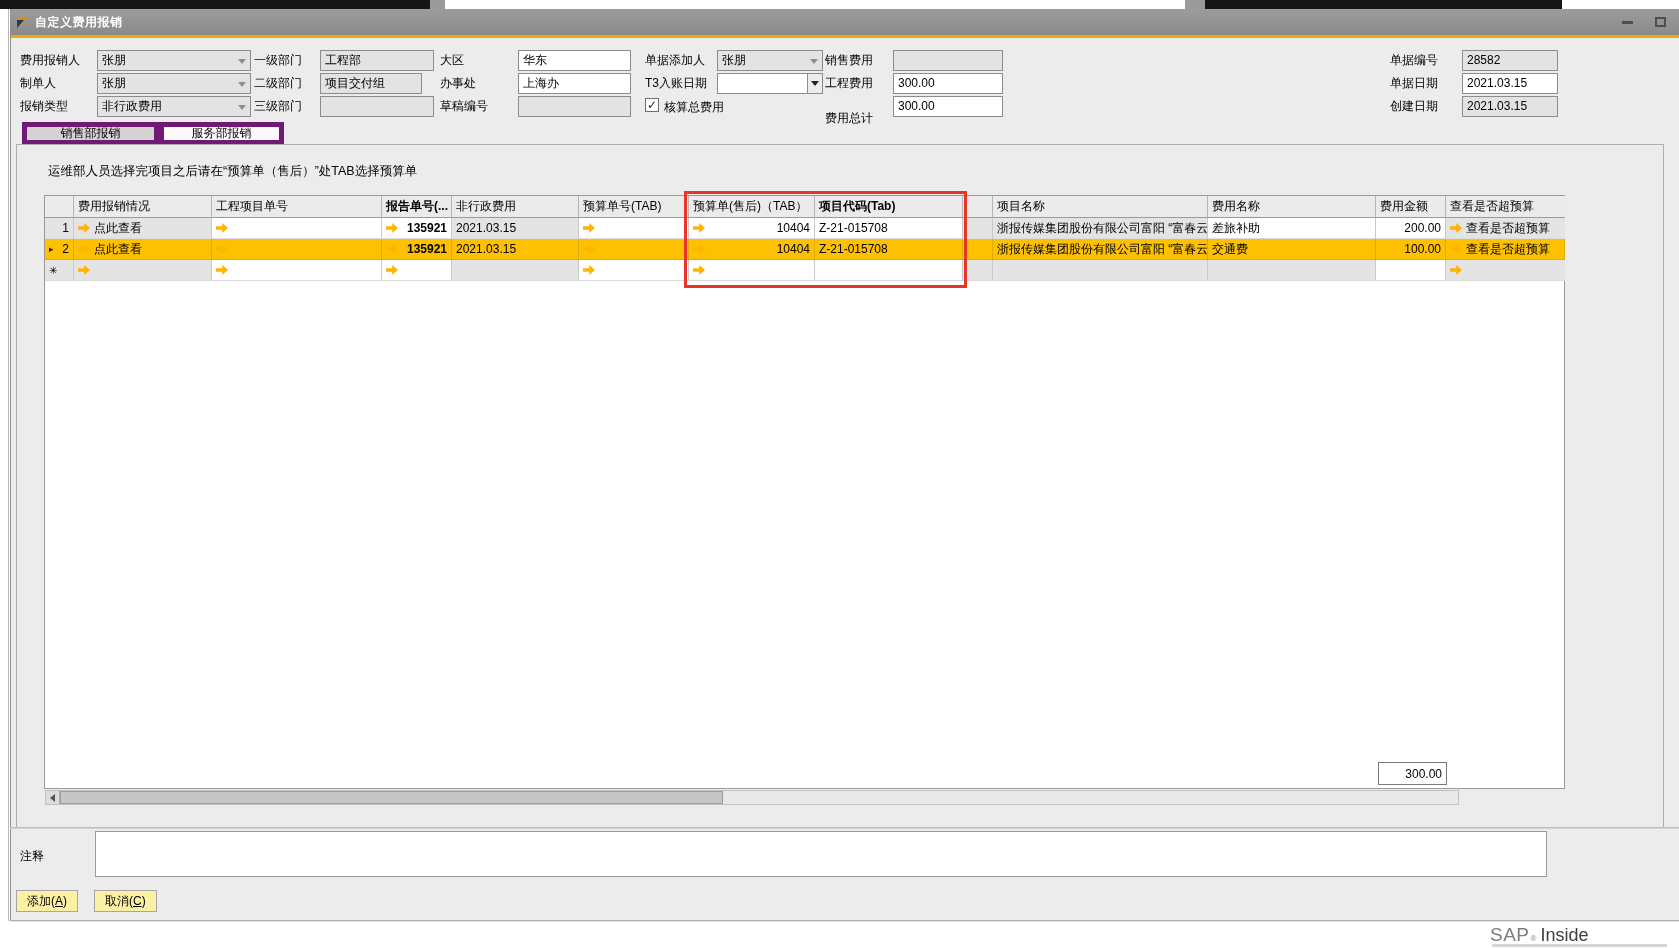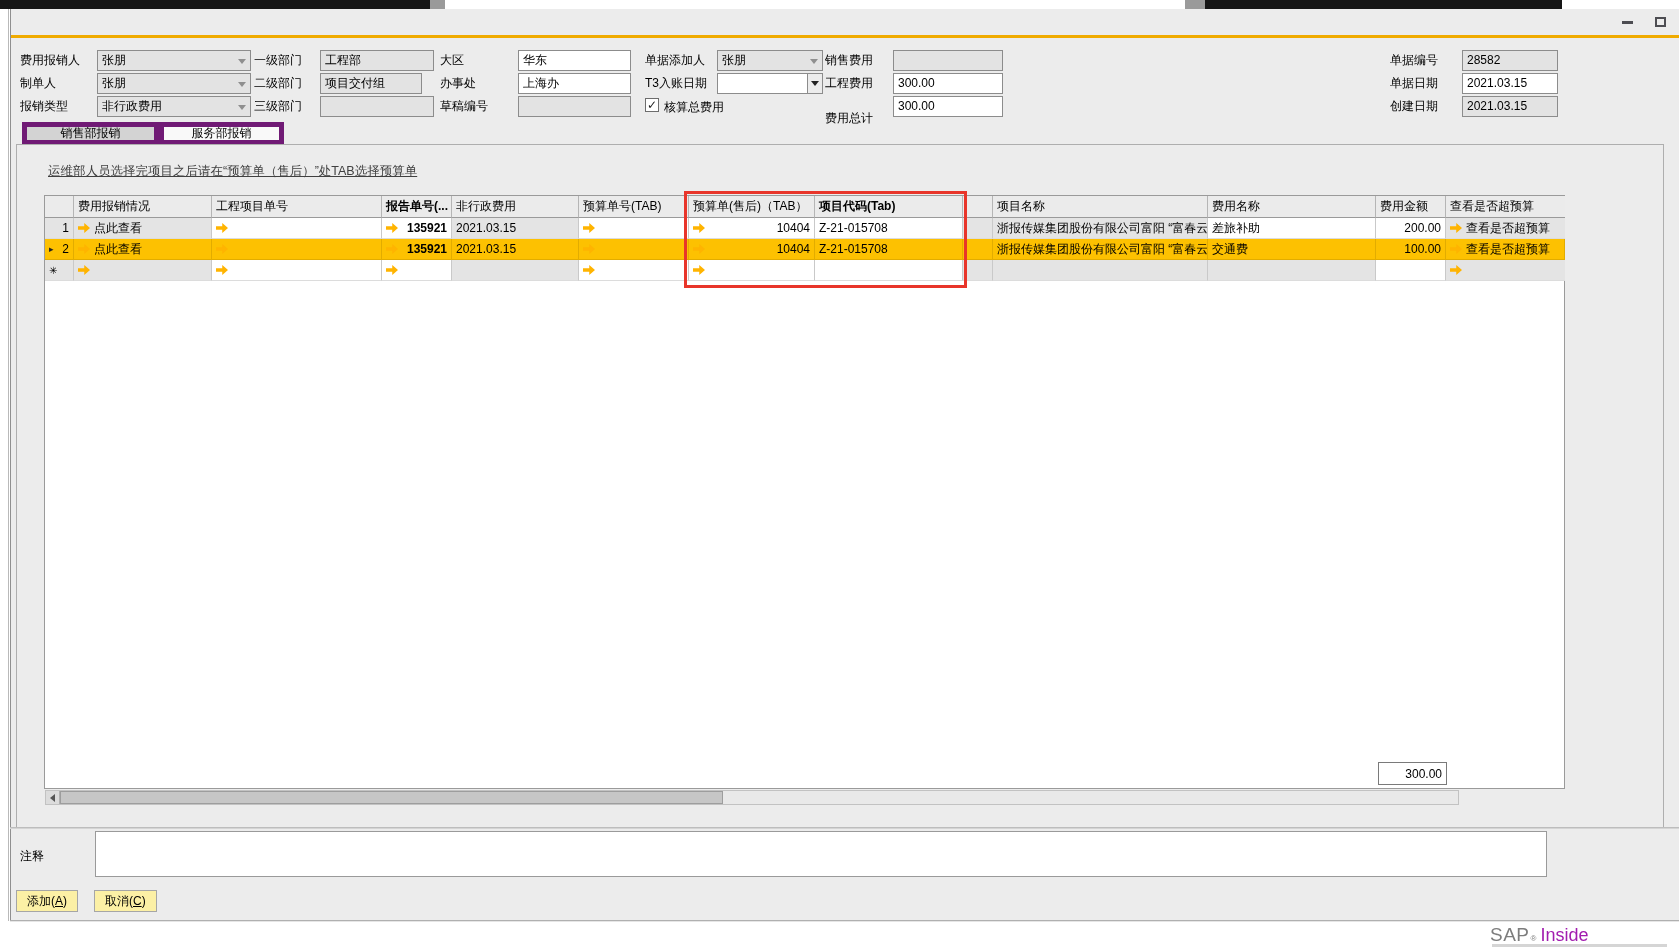--- a/index.html
+++ b/index.html
@@ -33,21 +33,21 @@
     display:flex;align-items:center;justify-content:center;}
   .ddbtn .tri2{width:0;height:0;border-left:4px solid transparent;border-right:4px solid transparent;border-top:5px solid #222;}
   .chk{position:absolute;width:14px;height:14px;background:#fff;border:1px solid #6d6d6d;
     display:flex;align-items:center;justify-content:center;font-size:12px;font-weight:bold;color:#222;line-height:12px;}
   
   .tab{position:absolute;top:122px;height:23px;border:5px solid #701a75;display:flex;align-items:center;justify-content:center;}
   .tab.inactive{background:#d3d3d3;}
   .tab.active{background:#f9f9f9;}
   
   .pane{position:absolute;left:16px;top:144px;width:1648px;height:684px;border:1px solid #aeaeae;background:#ececec;}
-  .warning{position:absolute;left:48px;top:163px;color:#404040;font-size:12.5px;white-space:nowrap;text-decoration:underline;}
+  .warning{position:absolute;left:48px;top:163px;color:#000000;font-size:12.5px;white-space:nowrap;}
   
   .grid{position:absolute;left:44px;top:195px;width:1521px;height:594px;background:#ffffff;border:1px solid #9a9a9a;}
   .grow,.ghrow{display:flex;width:100%;}
   .gh{height:22px;background:#ebebeb;border-right:1px solid #b5b5b5;border-bottom:1px solid #9a9a9a;
     display:flex;align-items:center;padding:0 4px;overflow:hidden;white-space:nowrap;}
   .gh.b{font-weight:bold;}
   .gc{height:21px;border-right:1px solid #c9c9c9;border-bottom:1px solid #dcdcdc;background:#fff;
     display:flex;align-items:center;padding:0 4px;overflow:hidden;white-space:nowrap;}
   .gc.gray{background:#e4e4e4;}
   .grow.sel .gc{background:#fdc101;border-right:1px solid #e2ac00;border-bottom:1px solid #e2ac00;}
@@ -78,36 +78,45 @@
     font-family:"Liberation Sans","DejaVu Sans",sans-serif;font-size:12px;padding:2px 4px;resize:none;}
   
   .btn{position:absolute;top:890px;height:22px;background:#fcf0a5;border:1px solid #a6a6a6;
     display:flex;align-items:center;justify-content:center;padding:0 10px;}
   .btn u{text-decoration:underline;}
   .winbottom{position:absolute;left:10px;top:920px;width:1669px;height:2px;background:#b0b0b0;border-bottom:1px solid #e6e6e6;}
   
   .saplogo{position:absolute;left:1490px;top:924px;display:flex;align-items:baseline;color:#7d7d7d;}
   .saplogo .sap{font-weight:normal;font-size:19px;letter-spacing:.5px;font-family:"Liberation Sans",sans-serif;}
   .saplogo .reg{font-size:8px;vertical-align:super;margin-left:1px;}
-  .saplogo .inside{font-size:18px;color:#a21caf;margin-left:4px;}
+  .saplogo .inside{font-size:18px;color:#404040;margin-left:4px;}
   .logosub{position:absolute;left:1492px;top:944px;width:175px;height:3px;background:#d5d5d5;}
 </style>
 </head>
 <body>
 
 <div class="screen">
 
   <div class="strip black" style="left:0;width:430px;"></div>
   <div class="strip graysq" style="left:430px;width:15px;"></div>
   <div class="strip graysq" style="left:1185px;width:20px;"></div>
   <div class="strip black" style="left:1205px;width:357px;"></div>
   <div class="leftline"></div>
 
   <div class="window">
 
+    <div class="titlebar">
+      <span class="appicon">
+        <svg width="13" height="13" viewBox="0 0 13 13">
+          <polygon points="1,12 1,1 12,1" fill="#e88a00"></polygon>
+          <polygon points="1,12 1,4 8,4" fill="#1b3a6b"></polygon>
+        </svg>
+      </span>
+      <span class="title">自定义费用报销</span>
+    </div>
     <div class="wctl" style="left:1605px;">
         <span class="minbar"></span>
       </div>
     <div class="wctl" style="left:1638px;">
         <span class="maxbox"></span>
       </div>
     <div class="goldline"></div>
   </div>
 
   <div class="lbl" style="left:20px;top:50px;">费用报销人</div>

